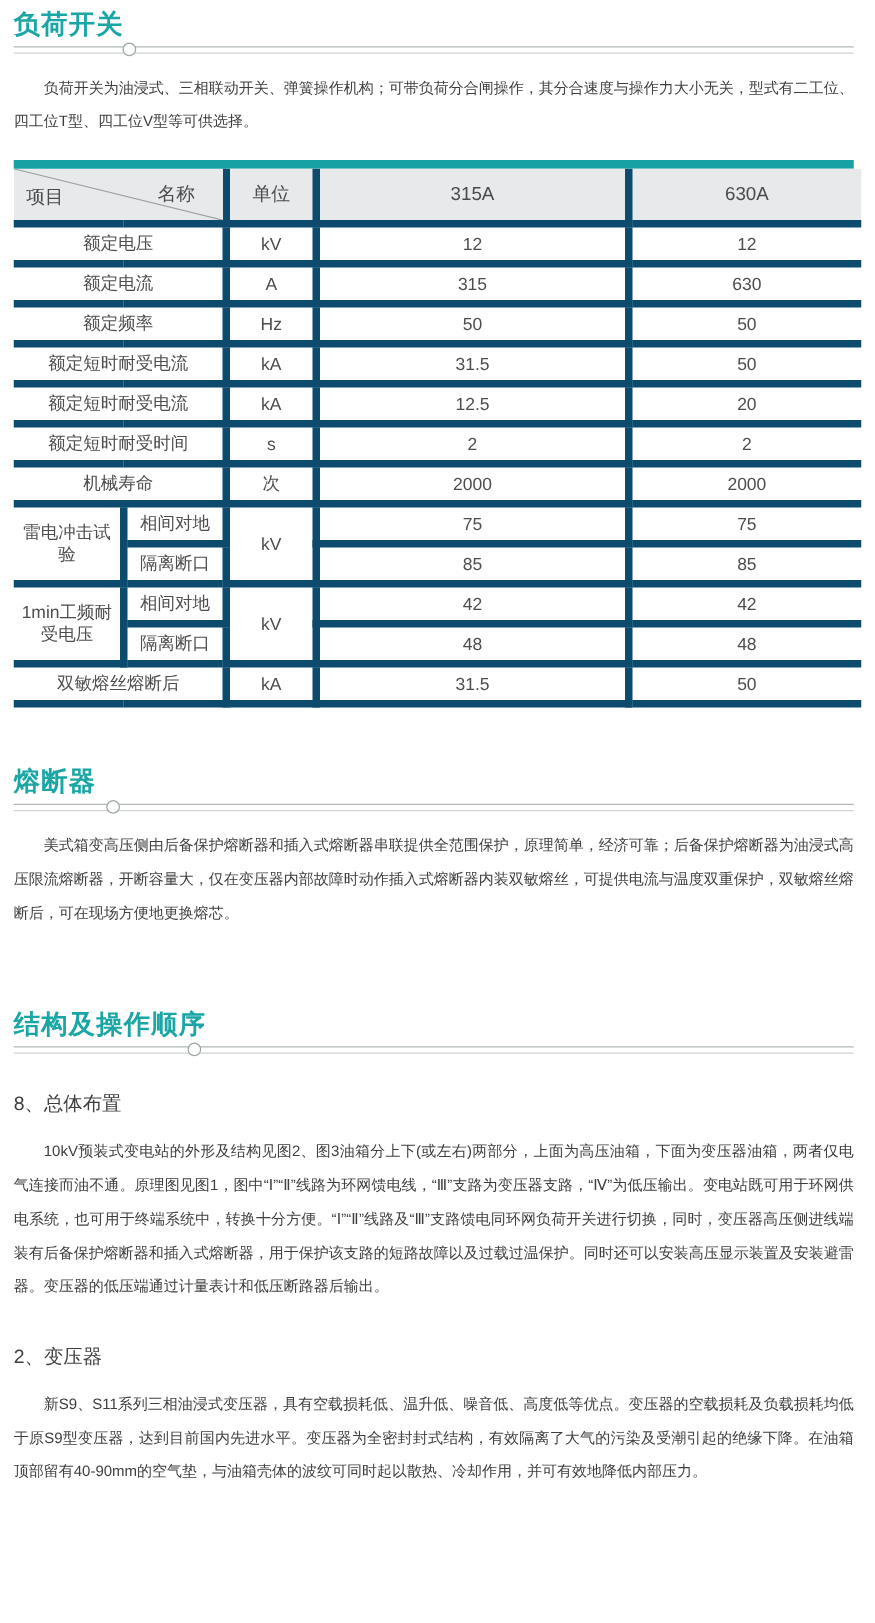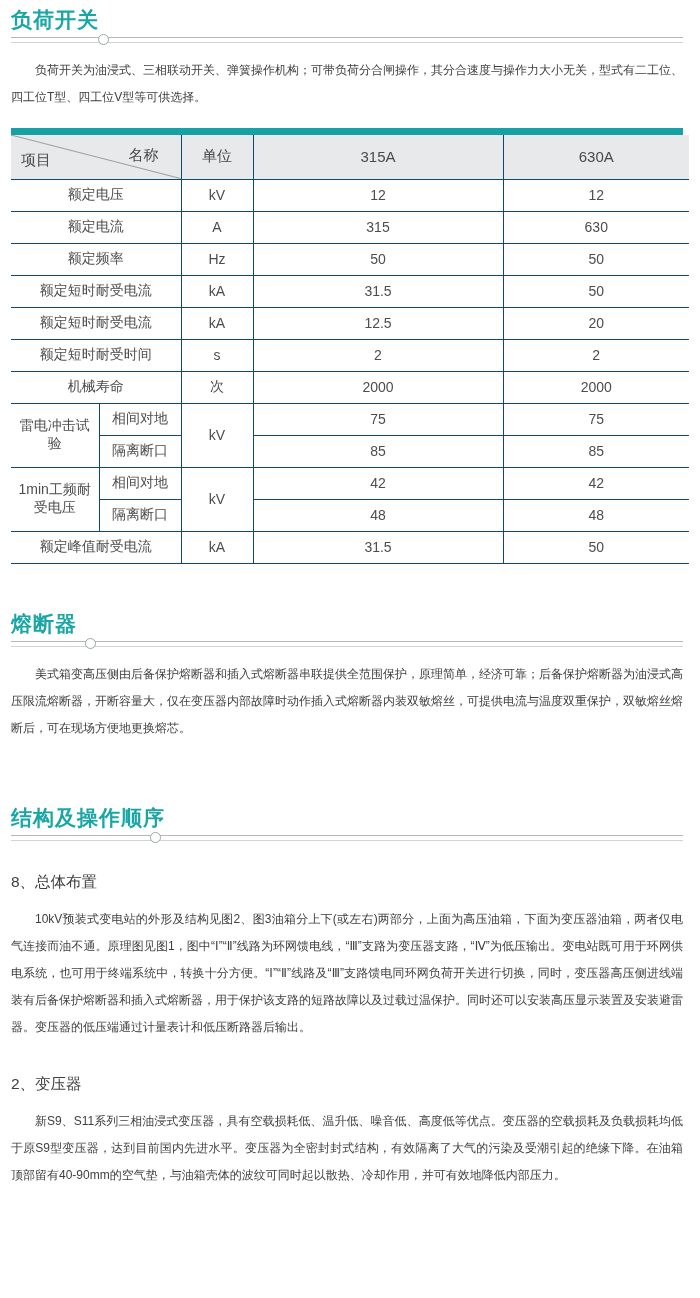--- a/index.html
+++ b/index.html
@@ -38,21 +38,21 @@
   .sec-fuse { margin-top:48px; }
   .sec-structure { margin-top:64px; }
 
   
   .spec-table-wrap { margin-top:17px; }
   .table-topbar { height:7px; background:#18a1a5; }
   table.spec {
     width:100%; border-collapse:collapse; table-layout:fixed;
   }
   table.spec th, table.spec td {
-    border:1px solid #0c4a6e; text-align:center; vertical-align:middle;
+    border:6px solid #0c4a6e; text-align:center; vertical-align:middle;
     font-weight:normal; padding:0 2px; box-sizing:border-box;
   }
   table.spec tr > *:first-child { border-left:none; }
   table.spec tr > *:last-child  { border-right:none; }
   table.spec thead th { border-top:none; background:#e7e9eb; font-size:15px; color:#4a4a4a; }
   table.spec thead tr { height:44px; }
   table.spec tbody tr { height:32px; }
   table.spec tbody td { font-size:14px; color:#4d4d4d; }
 
   th.diag { position:relative; padding:0; }
@@ -160,21 +160,21 @@
             <td>42</td>
             <td>42</td>
           </tr>
           <tr>
             <td>隔离断口</td>
             <td>48</td>
             <td>48</td>
           </tr>
 
           <tr>
-            <td colspan="2">额定峰值耐受电流</td>
+            <td colspan="2">双敏熔丝熔断后</td>
             <td>kA</td>
             <td>31.5</td>
             <td>50</td>
           </tr>
         </tbody>
       </table>
     </div>
   </section>
 
   <section class="sec-fuse">

